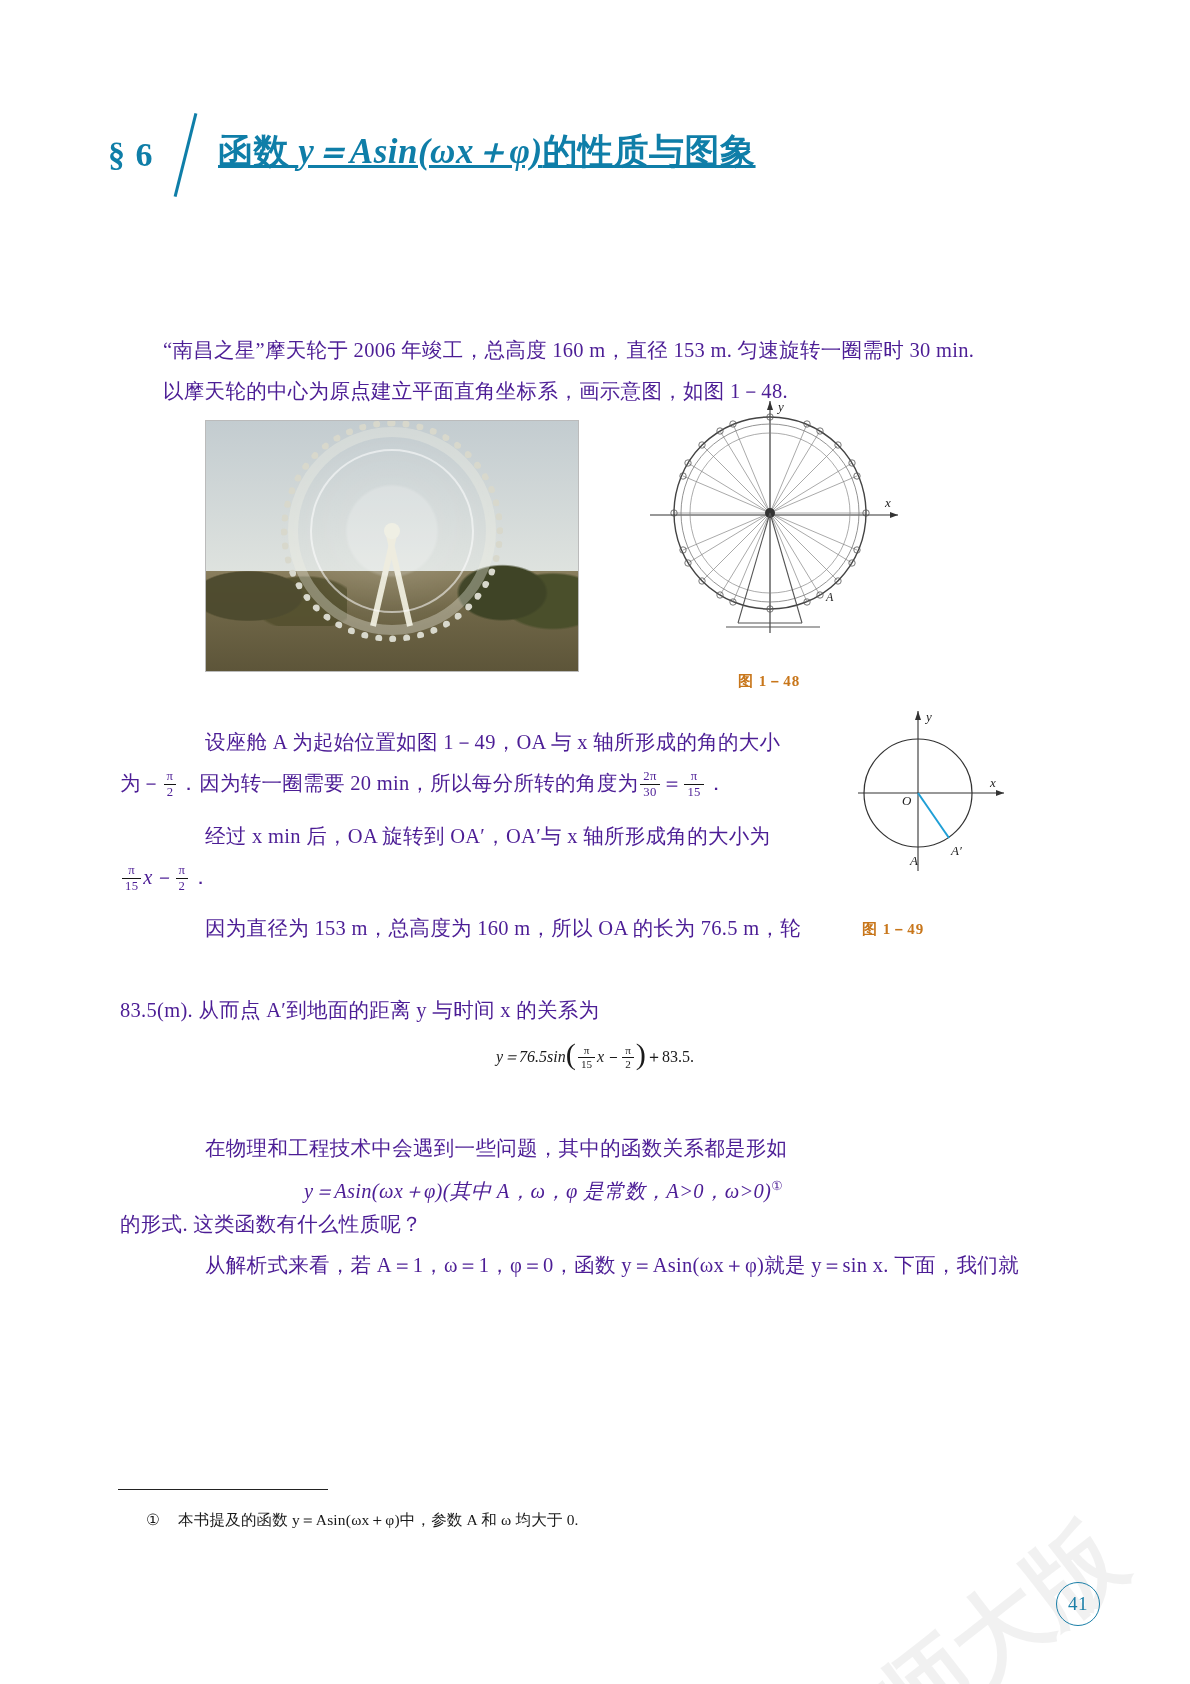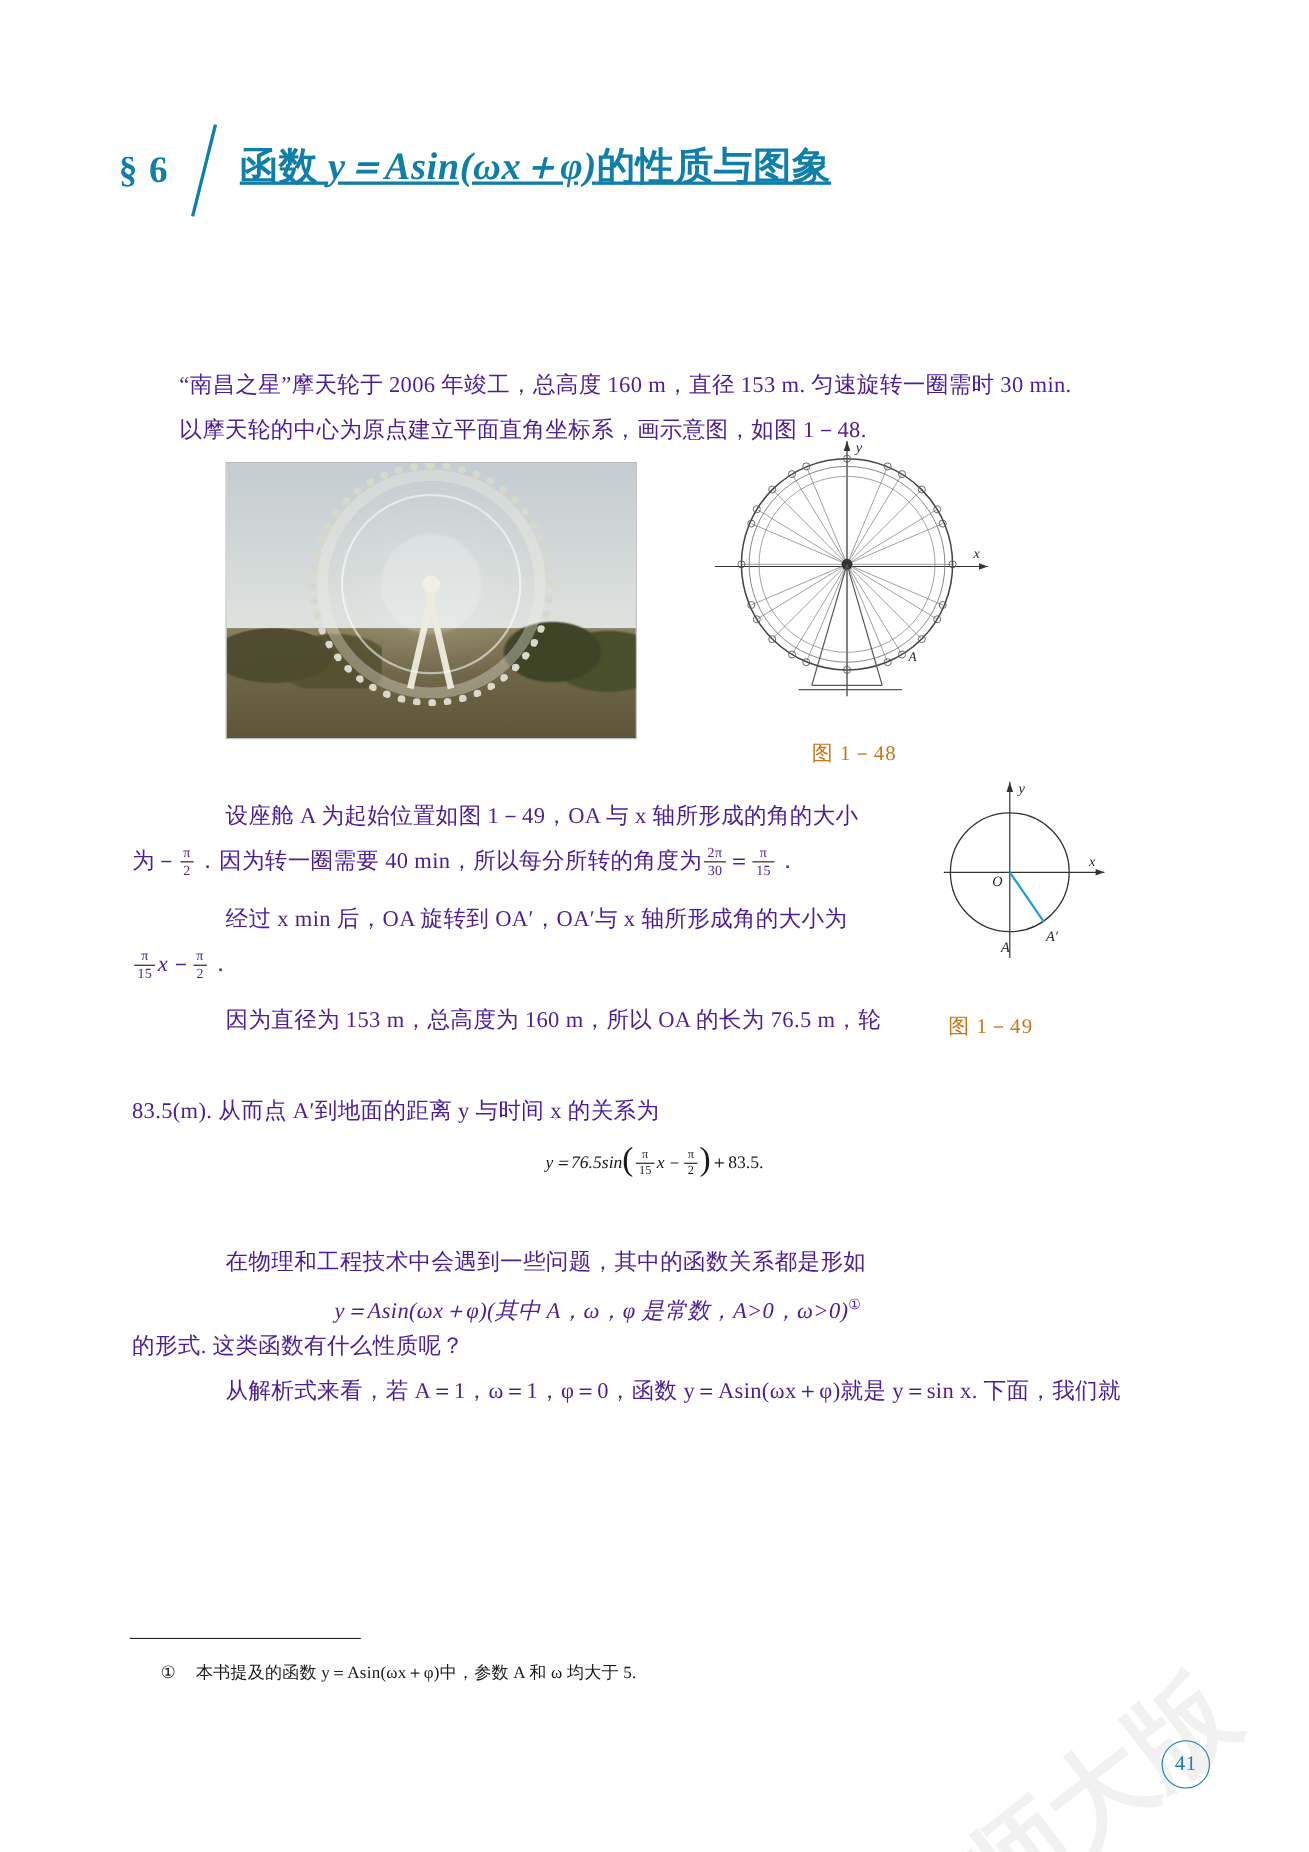--- a/index.html
+++ b/index.html
@@ -145,23 +145,24 @@
 
   .diagram {
     position: absolute;
     left: 630px;
     top: 395px;
     width: 280px;
     height: 250px;
   }
   .fig-caption {
     position: absolute;
-    font-size: 19px;
+    font-size: 15px;
     color: #c8761a;
     letter-spacing: 1px;
+    font-weight: bold;
   }
 
   .diagram2 {
     position: absolute;
     left: 852px;
     top: 705px;
     width: 160px;
     height: 175px;
   }
 
@@ -335,21 +336,21 @@
       <text x="148" y="16" font-size="13" font-style="italic" font-family="Liberation Serif, serif" fill="#222">y</text>
       <text x="255" y="112" font-size="13" font-style="italic" font-family="Liberation Serif, serif" fill="#222">x</text>
       <text x="196" y="206" font-size="12" font-style="italic" font-family="Liberation Serif, serif" fill="#222">A</text>
     </svg>
   </div>
   <div class="fig-caption" style="left:738px; top:672px;">图 1－48</div>
 
   <div class="para indent" style="left:163px; top:722px; width:650px;">设座舱 A 为起始位置如图 1－49，OA 与 x 轴所形成的角的大小</div>
 
   <div class="para" style="left:120px; top:763px; width:720px;">
-    <span>为－</span><span class="frac"><span class="num">π</span><span class="den">2</span></span><span>．因为转一圈需要 40 min，所以每分所转的角度为</span><span class="frac"><span class="num">2π</span><span class="den">30</span></span><span>＝</span><span class="frac"><span class="num">π</span><span class="den">15</span></span><span>．</span>
+    <span>为－</span><span class="frac"><span class="num">π</span><span class="den">2</span></span><span>．因为转一圈需要 20 min，所以每分所转的角度为</span><span class="frac"><span class="num">2π</span><span class="den">30</span></span><span>＝</span><span class="frac"><span class="num">π</span><span class="den">15</span></span><span>．</span>
   </div>
 
   <div class="para indent" style="left:163px; top:816px; width:680px;">经过 x min 后，OA 旋转到 OA′，OA′与 x 轴所形成角的大小为</div>
   <div class="para" style="left:120px; top:857px; width:400px;">
     <span class="frac"><span class="num">π</span><span class="den">15</span></span><span class="it">x－</span><span class="frac"><span class="num">π</span><span class="den">2</span></span><span>．</span>
   </div>
 
   <div class="diagram2">
     <svg width="160" height="175" viewBox="0 0 160 175">
       <line x1="6" y1="88" x2="152" y2="88" stroke="#333" stroke-width="1.1"></line>
@@ -377,19 +378,19 @@
   <div class="para indent" style="left:163px; top:1128px; width:720px;">在物理和工程技术中会遇到一些问题，其中的函数关系都是形如</div>
   <div class="para" style="left:304px; top:1166px; width:700px;">
     <span class="it">y＝Asin(ωx＋φ)(其中 A，ω，φ 是常数，A&gt;0，ω&gt;0)</span><sup class="fn">①</sup>
   </div>
   <div class="para" style="left:120px; top:1204px; width:720px;">的形式. 这类函数有什么性质呢？</div>
 
   <div class="para indent" style="left:163px; top:1245px; width:900px;">从解析式来看，若 A＝1，ω＝1，φ＝0，函数 y＝Asin(ωx＋φ)就是 y＝sin x. 下面，我们就</div>
 
   <div class="footnote-rule"></div>
   <div class="footnote">
-    <span class="mark">①</span><span>本书提及的函数 y＝Asin(ωx＋φ)中，参数 A 和 ω 均大于 5.</span>
+    <span class="mark">①</span><span>本书提及的函数 y＝Asin(ωx＋φ)中，参数 A 和 ω 均大于 0.</span>
   </div>
 
   <div class="watermark">北师大版</div>
   <div class="page-number">41</div>
 
 </div>
 
 </body></html>

